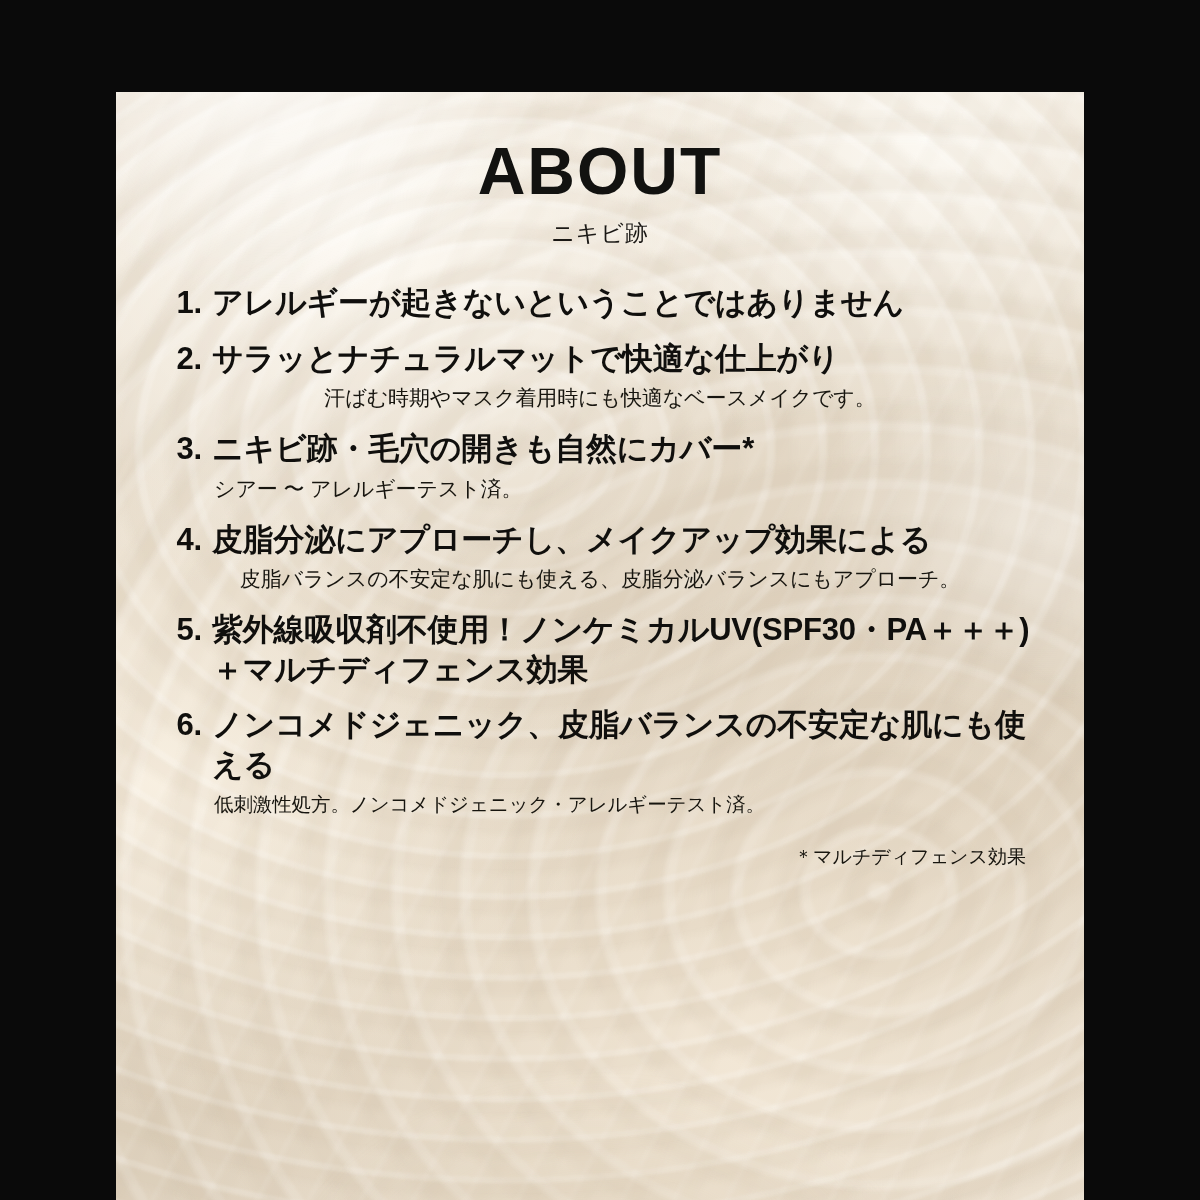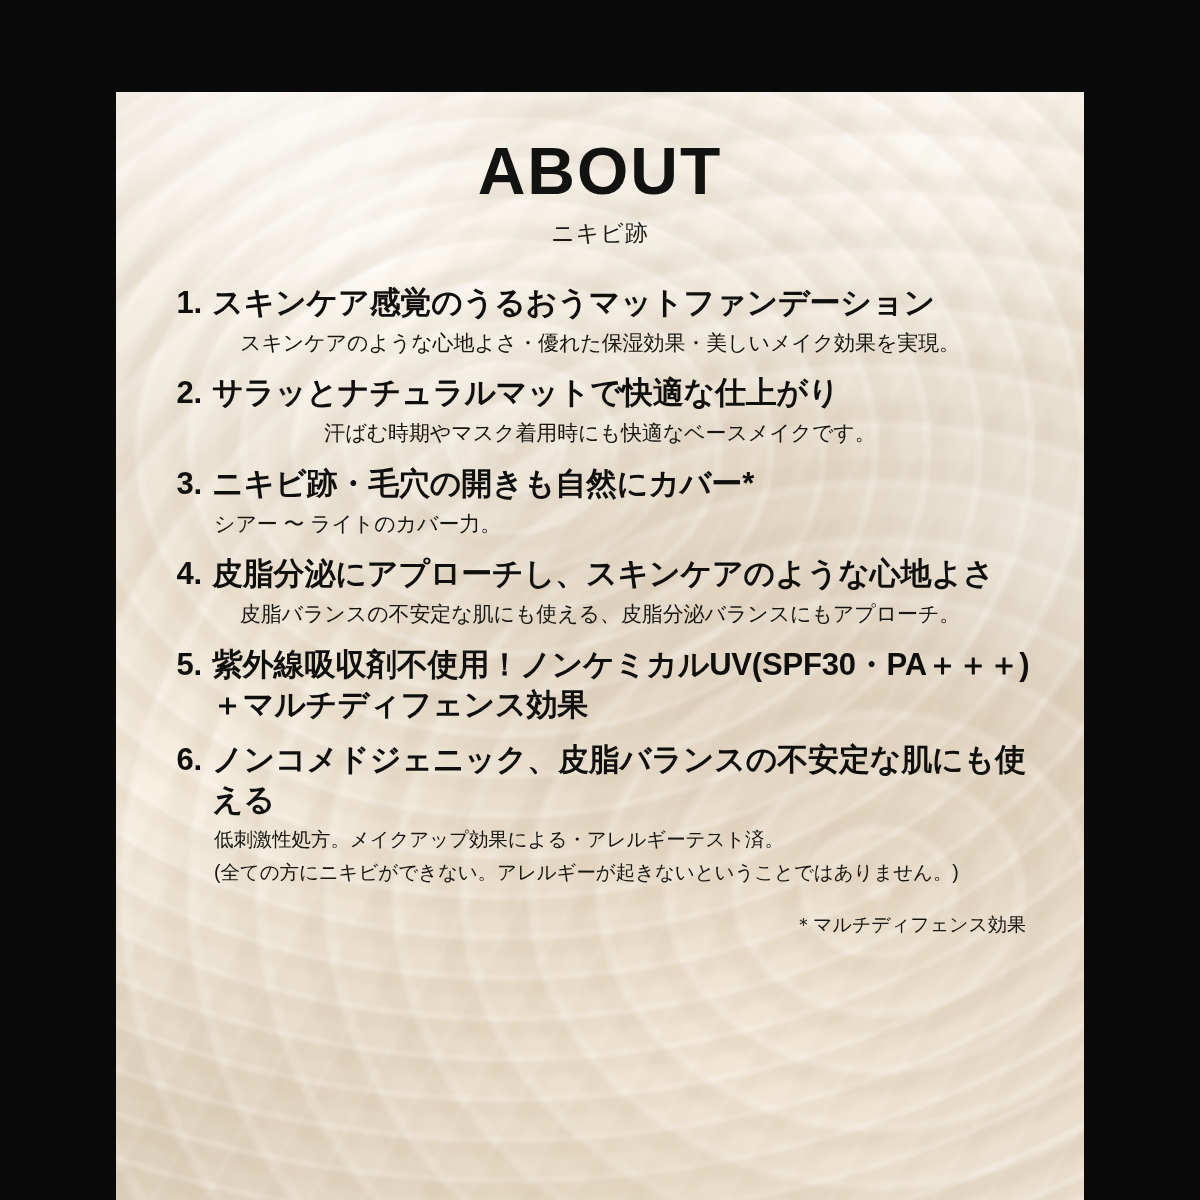--- a/index.html
+++ b/index.html
@@ -178,67 +178,65 @@
       <div class="title-block">
         <div class="about-title">ABOUT</div>
         <div class="about-sub">ニキビ跡</div>
       </div>
 
       <div class="items">
 
         <div class="item">
           <div class="item-head">
             <span class="item-num">1.</span>
-            <span class="item-title">スキンケア感覚のうるおうマットファンデーション</span>
-          </div>
-          <div class="item-desc desc-center">スキンケアのような心地よさ・優れた保湿効果・美しいメイク効果を実現。</div>
+            <span class="item-title">アレルギーが起きないということではありません</span>
+          </div>
         </div>
 
         <div class="item">
           <div class="item-head">
             <span class="item-num">2.</span>
             <span class="item-title">サラッとナチュラルマットで快適な仕上がり</span>
           </div>
           <div class="item-desc desc-center">汗ばむ時期やマスク着用時にも快適なベースメイクです。</div>
         </div>
 
         <div class="item">
           <div class="item-head">
             <span class="item-num">3.</span>
             <span class="item-title">ニキビ跡・毛穴の開きも自然にカバー*</span>
           </div>
-          <div class="item-desc desc-left">シアー 〜 ライトのカバー力。</div>
+          <div class="item-desc desc-left">シアー 〜 アレルギーテスト済。</div>
         </div>
 
         <div class="item">
           <div class="item-head">
             <span class="item-num">4.</span>
-            <span class="item-title">皮脂分泌にアプローチし、スキンケアのような心地よさ</span>
+            <span class="item-title">皮脂分泌にアプローチし、メイクアップ効果による</span>
           </div>
           <div class="item-desc desc-center">皮脂バランスの不安定な肌にも使える、皮脂分泌バランスにもアプローチ。</div>
         </div>
 
         <div class="item">
           <div class="item-head">
             <span class="item-num">5.</span>
             <span class="item-title">紫外線吸収剤不使用！ノンケミカルUV(SPF30・PA＋＋＋)</span>
           </div>
           <div class="item-head">
             <span class="item-num"></span>
             <span class="item-title">＋マルチディフェンス効果</span>
           </div>
         </div>
 
         <div class="item">
           <div class="item-head">
             <span class="item-num">6.</span>
             <span class="item-title">ノンコメドジェニック、皮脂バランスの不安定な肌にも使える</span>
           </div>
-          <div class="item-desc desc-left note">低刺激性処方。メイクアップ効果による・アレルギーテスト済。</div>
-          <div class="item-desc desc-left note">(全ての方にニキビができない。アレルギーが起きないということではありません。)</div>
+          <div class="item-desc desc-left note">低刺激性処方。ノンコメドジェニック・アレルギーテスト済。</div>
         </div>
 
       </div>
 
       <div class="footnote">＊マルチディフェンス効果</div>
 
     </div>
   </div>
 </div>
 

